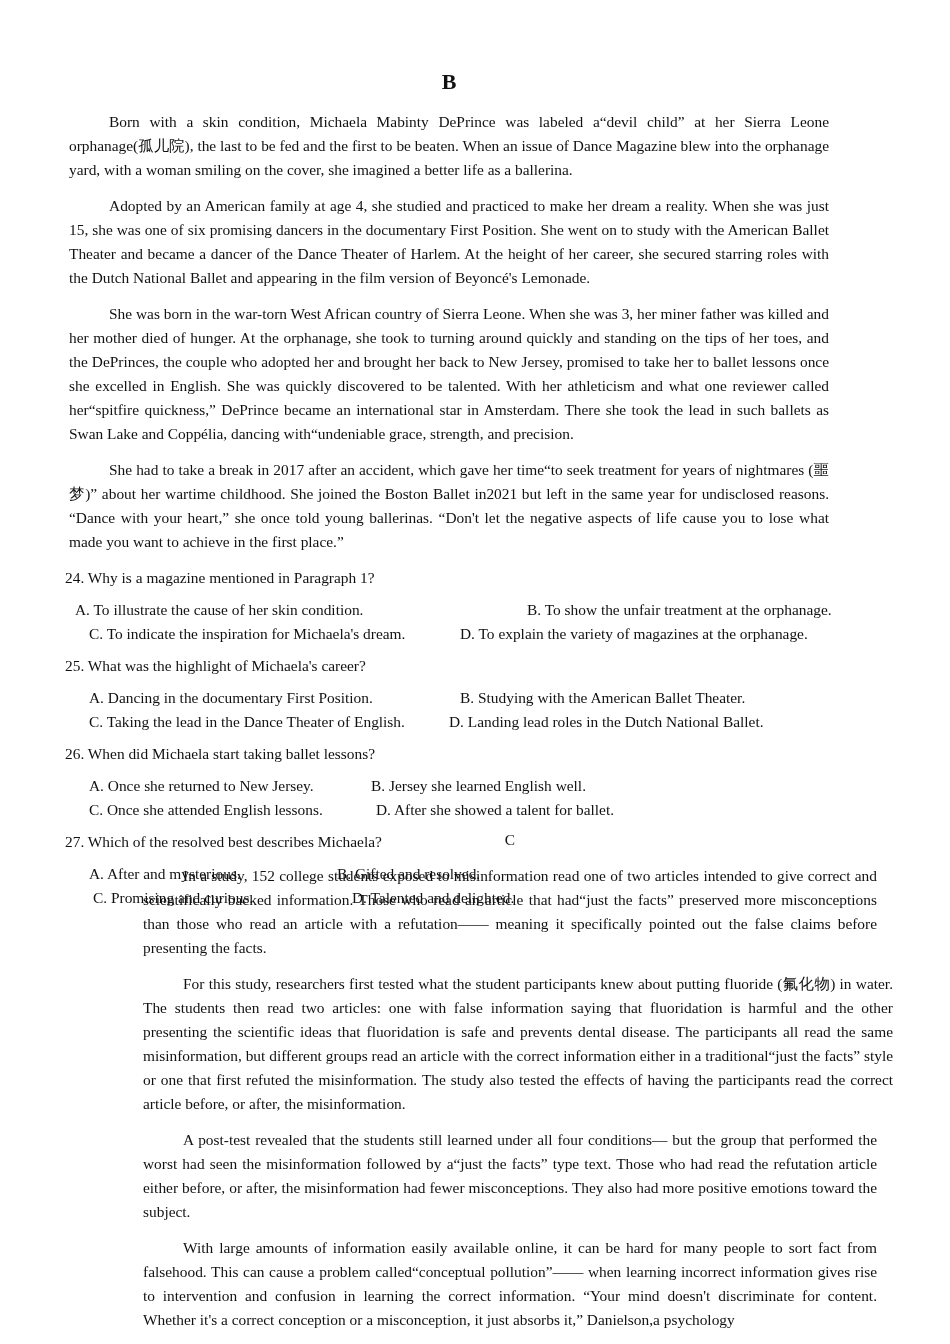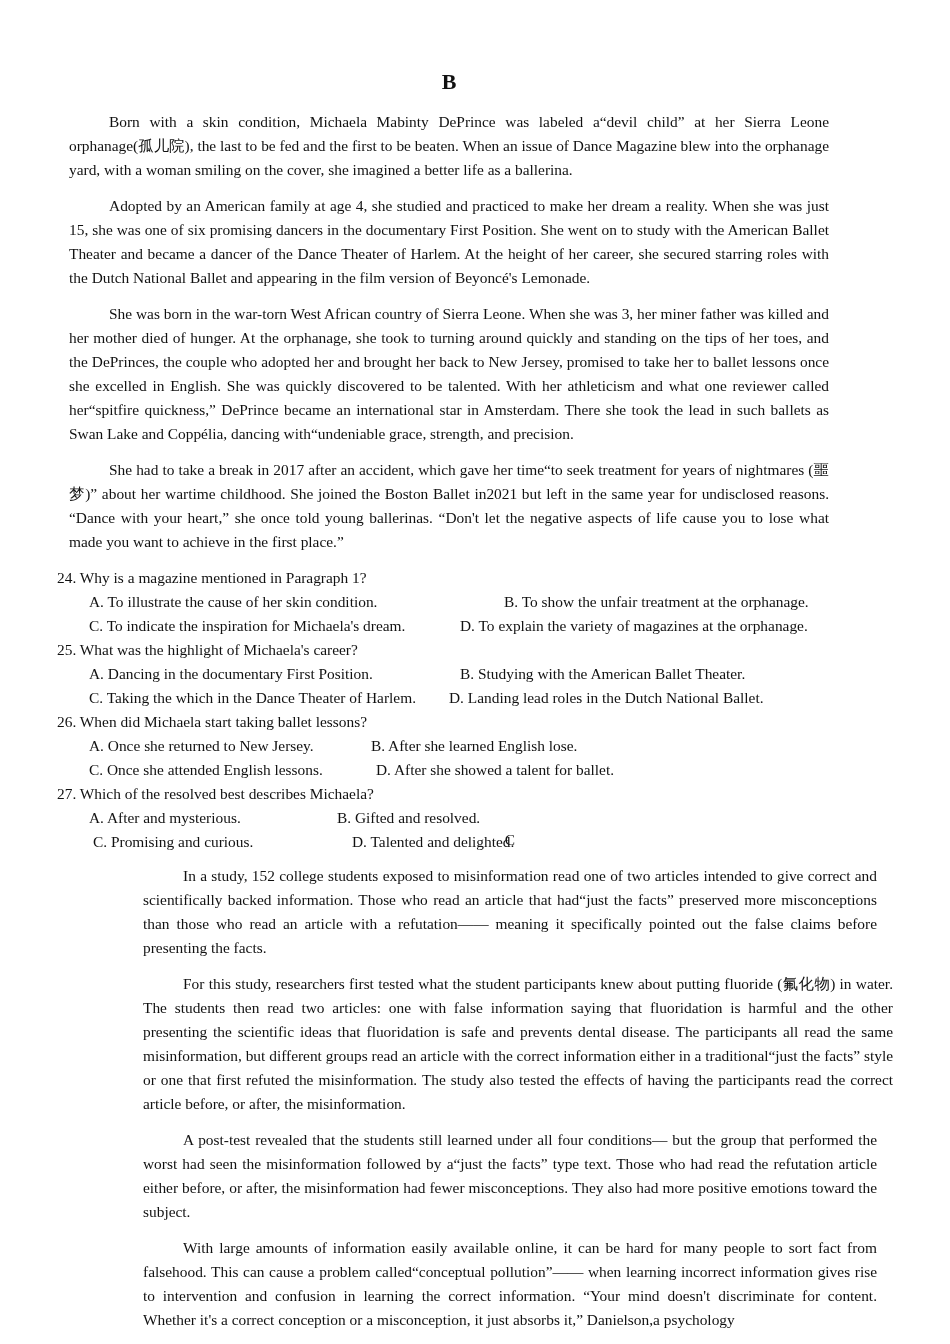--- a/index.html
+++ b/index.html
@@ -8,63 +8,63 @@
     font-family: "Liberation Serif", "DejaVu Serif", serif;
     color: #111111; font-size: 15.4px; line-height: 24px;
   }
   .sec-b { position: absolute; left: 57px; top: 64px; width: 784px; }
   .sec-c { position: absolute; left: 131px; top: 828px; width: 758px; }
   .heading-b { text-align: center; font-weight: bold; font-size: 22px; line-height: 36px; height: 34px; }
   .heading-c { text-align: center; font-size: 15.4px; line-height: 24px; height: 24px; margin-bottom: 0; }
   p.para { margin: 12px; text-align: justify; text-indent: 2.6em; }
   .sec-c p.para { text-indent: 2.6em; }
   .sec-c p.wide { margin-right: -4px; }
-  .q { margin: 0; white-space: nowrap; }
+  .q { margin: 8px; white-space: nowrap; }
   .opt-row { position: relative; height: 24px; white-space: nowrap; }
   .opt { position: absolute; top: 0; }
 </style>
 </head>
 <body>
 
 <div class="sec-b">
   <div class="heading-b">B</div>
   <p class="para">Born with a skin condition, Michaela Mabinty DePrince was labeled a“devil child” at her Sierra Leone orphanage(孤儿院), the last to be fed and the first to be beaten. When an issue of Dance Magazine blew into the orphanage yard, with a woman smiling on the cover, she imagined a better life as a ballerina.</p>
   <p class="para">Adopted by an American family at age 4, she studied and practiced to make her dream a reality. When she was just 15, she was one of six promising dancers in the documentary First Position. She went on to study with the American Ballet Theater and became a dancer of the Dance Theater of Harlem. At the height of her career, she secured starring roles with the Dutch National Ballet and appearing in the film version of Beyoncé's Lemonade.</p>
   <p class="para">She was born in the war-torn West African country of Sierra Leone. When she was 3, her miner father was killed and her mother died of hunger. At the orphanage, she took to turning around quickly and standing on the tips of her toes, and the DePrinces, the couple who adopted her and brought her back to New Jersey, promised to take her to ballet lessons once she excelled in English. She was quickly discovered to be talented. With her athleticism and what one reviewer called her“spitfire quickness,” DePrince became an international star in Amsterdam. There she took the lead in such ballets as Swan Lake and Coppélia, dancing with“undeniable grace, strength, and precision.</p>
   <p class="para">She had to take a break in 2017 after an accident, which gave her time“to seek treatment for years of nightmares (噩梦)” about her wartime childhood. She joined the Boston Ballet in2021 but left in the same year for undisclosed reasons. “Dance with your heart,” she once told young ballerinas. “Don't let the negative aspects of life cause you to lose what made you want to achieve in the first place.”</p>
 
   <div>
     <div class="q"><span>24.</span> <span>Why is a magazine mentioned in Paragraph 1?</span></div>
     <div class="opt-row">
-      <span class="opt" style="left:32px">A. To illustrate the cause of her skin condition.</span>
-      <span class="opt" style="left:447px">B. To show the unfair treatment at the orphanage.</span>
+      <span class="opt" style="left:18px">A. To illustrate the cause of her skin condition.</span>
+      <span class="opt" style="left:470px">B. To show the unfair treatment at the orphanage.</span>
     </div>
     <div class="opt-row">
       <span class="opt" style="left:403px">D. To explain the variety of magazines at the orphanage.</span>
       <span class="opt" style="left:32px">C. To indicate the inspiration for Michaela's dream.</span>
     </div>
   </div>
 
   <div>
     <div class="q"><span>25.</span> <span>What was the highlight of Michaela's career?</span></div>
     <div class="opt-row">
       <span class="opt" style="left:32px">A. Dancing in the documentary First Position.</span>
       <span class="opt" style="left:403px">B. Studying with the American Ballet Theater.</span>
     </div>
     <div class="opt-row">
-      <span class="opt" style="left:32px">C. Taking the which in the Dance Theater of Harlem.</span>
+      <span class="opt" style="left:32px">C. Taking the lead in the Dance Theater of English.</span>
       <span class="opt" style="left:392px">D. Landing lead roles in the Dutch National Ballet.</span>
     </div>
   </div>
 
   <div>
     <div class="q"><span>26.</span> <span>When did Michaela start taking ballet lessons?</span></div>
     <div class="opt-row">
       <span class="opt" style="left:32px">A. Once she returned to New Jersey.</span>
-      <span class="opt" style="left:314px">B. After she learned English lose.</span>
+      <span class="opt" style="left:314px">B. Jersey she learned English well.</span>
     </div>
     <div class="opt-row">
       <span class="opt" style="left:32px">C. Once she attended English lessons.</span>
       <span class="opt" style="left:319px">D. After she showed a talent for ballet.</span>
     </div>
   </div>
 
   <div>
     <div class="q"><span>27.</span> <span>Which of the resolved best describes Michaela?</span></div>
     <div class="opt-row">

